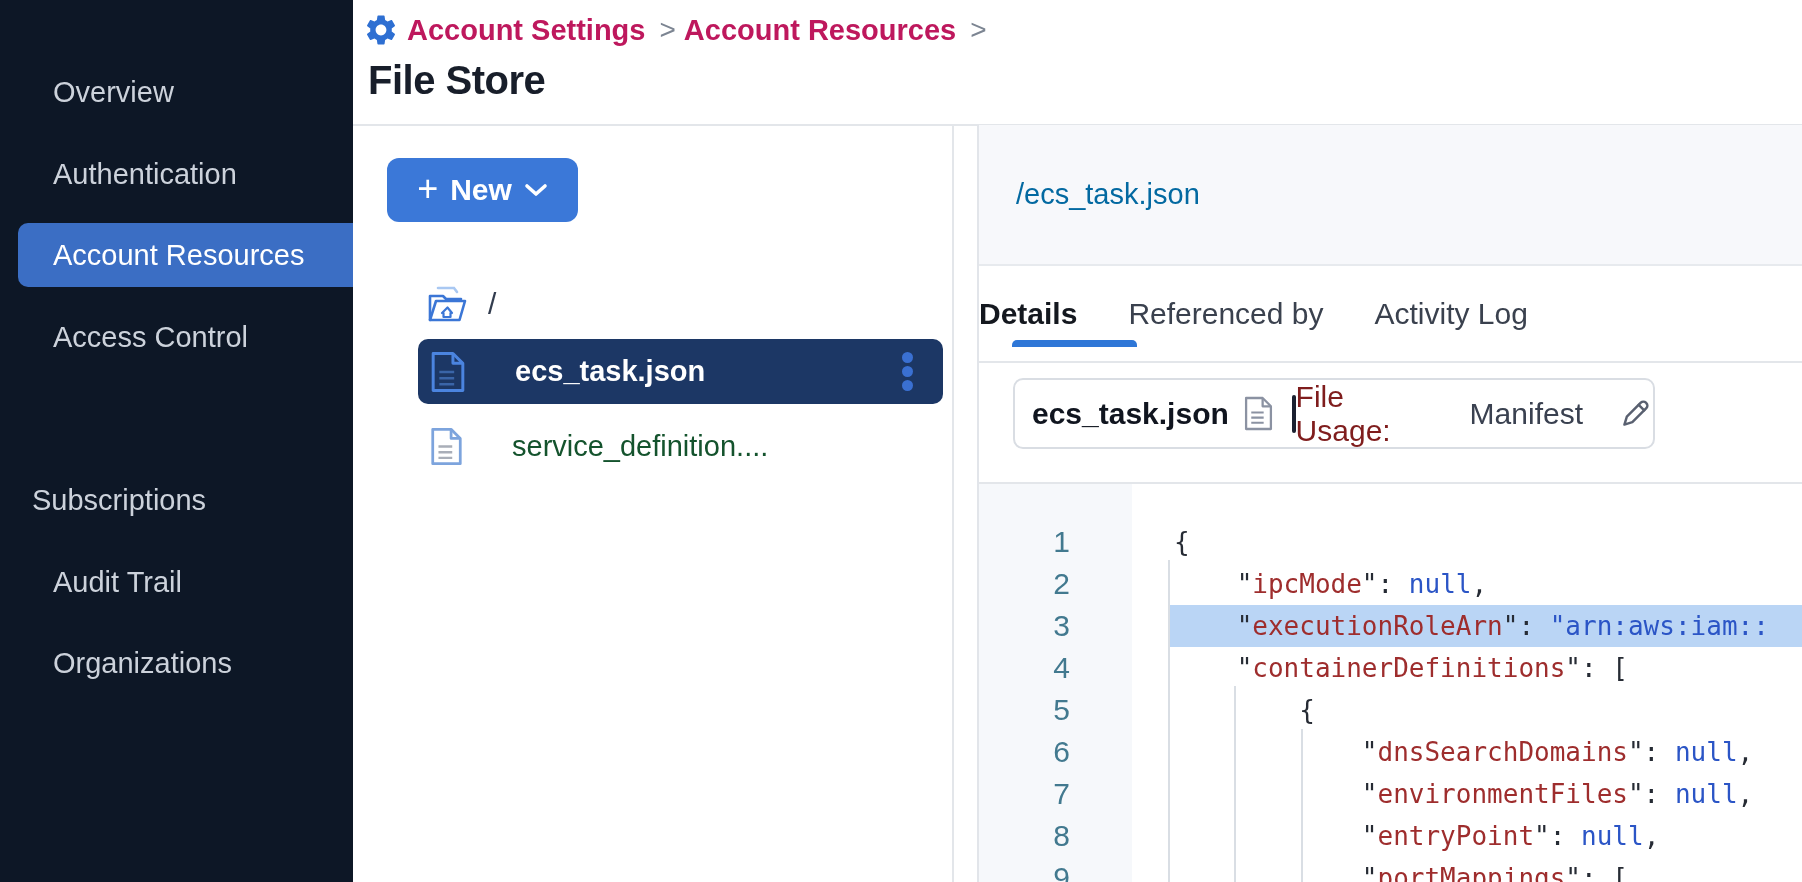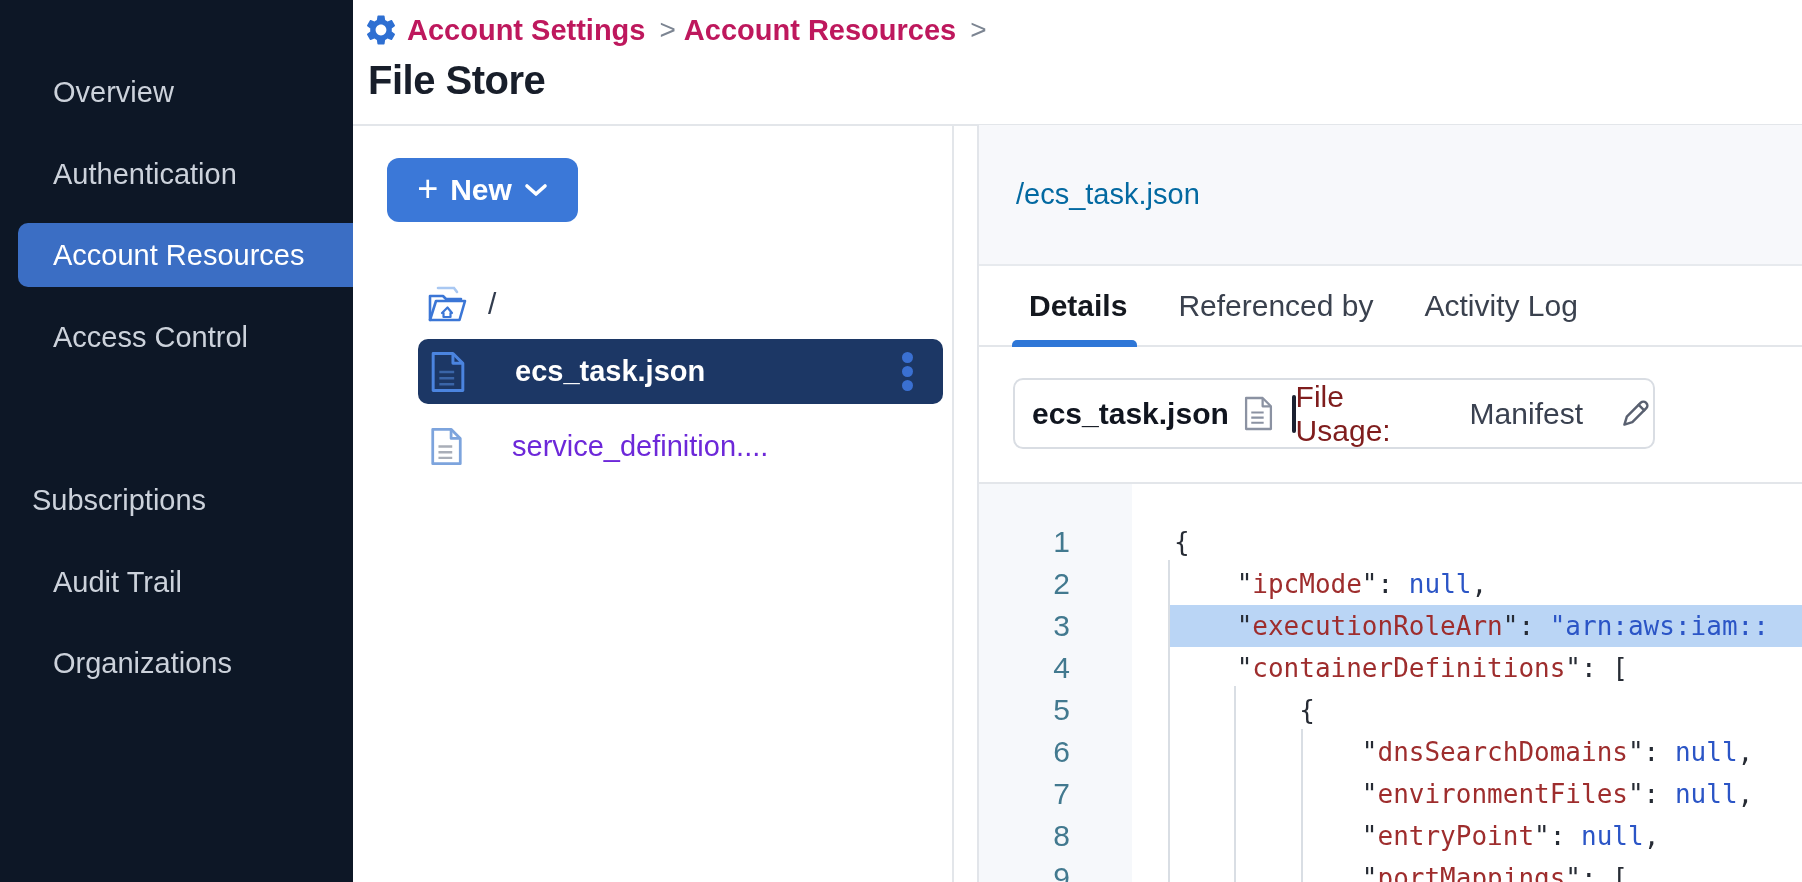--- a/index.html
+++ b/index.html
@@ -31,38 +31,38 @@
   #new-btn .plus { font-size:36px; font-weight:500; line-height:1; margin-top:-3px; }
   #new-btn .lbl  { font-size:30px; font-weight:700; }
   #root-row { position:absolute; left:71px; top:160px; height:36px; display:flex;
               align-items:center; gap:18px; cursor:pointer; }
   #root-slash { font-size:30px; font-weight:500; color:#323c4e; }
   .file-row { position:absolute; left:65px; width:525px; height:65px; display:flex;
               align-items:center; cursor:pointer; border-radius:10px; }
   #file-row-0 { top:213px; background:#1c3765; }
   #file-row-0 .fname { color:#ffffff; font-weight:600; }
   #file-row-1 { top:288px; }
-  #file-row-1 .fname { color:#6d28d9; font-weight:500; }
+  #file-row-1 .fname { color:#14532d; font-weight:500; }
   .file-row .ficon { margin-left:11px; }
   .file-row .fname { font-size:29px; margin-left:48px; }
   #kebab { position:absolute; left:459px; top:0; width:60px; height:65px; display:flex;
            flex-direction:column; align-items:center; justify-content:center; gap:3px; cursor:pointer; }
   #kebab .dot { width:11px; height:11px; border-radius:50%; background:#3a70d2; }
 
   #vdivider { position:absolute; left:952px; top:125px; width:2px; bottom:0; background:#e3e6ea; }
 
   
   #details { position:absolute; left:977px; top:125px; right:0; bottom:0;
              border-left:2px solid #e2e5ea; background:#fff; }
   #path-strip { position:absolute; left:0; top:0; right:0; height:141px; background:#f7f8fb;
                 border-bottom:2px solid #e7eaee; display:flex; align-items:center; }
   #path-text { font-size:29px; color:#0369a1; margin-left:37px; }
-  #tabs { position:absolute; left:0; top:141px; right:0; height:81px;
+  #tabs { position:absolute; left:0; top:141px; right:0; height:97px;
           border-bottom:2px solid #e3e6ea; display:flex; align-items:center;
-          padding-left:50px; gap:51px; }
+          gap:51px; }
   .tab { font-size:30px; font-weight:500; color:#3a414e; cursor:pointer; }
   .tab.active { font-weight:700; color:#14181f; }
   #tab-underline { position:absolute; left:33px; top:215px; width:125px; height:7px;
                    background:#2f77d7; border-radius:5px 5px 0 0; }
 
   #file-card { position:absolute; left:34px; top:253px; width:642px; height:71px;
                border:2px solid #d9dde3; border-radius:10px; display:flex; align-items:center;
                padding-left:17px; background:#fff; }
   #file-card .card-name { font-size:30px; font-weight:700; color:#10151f; }
   #file-card .card-doc-icon { margin-left:14px; }

